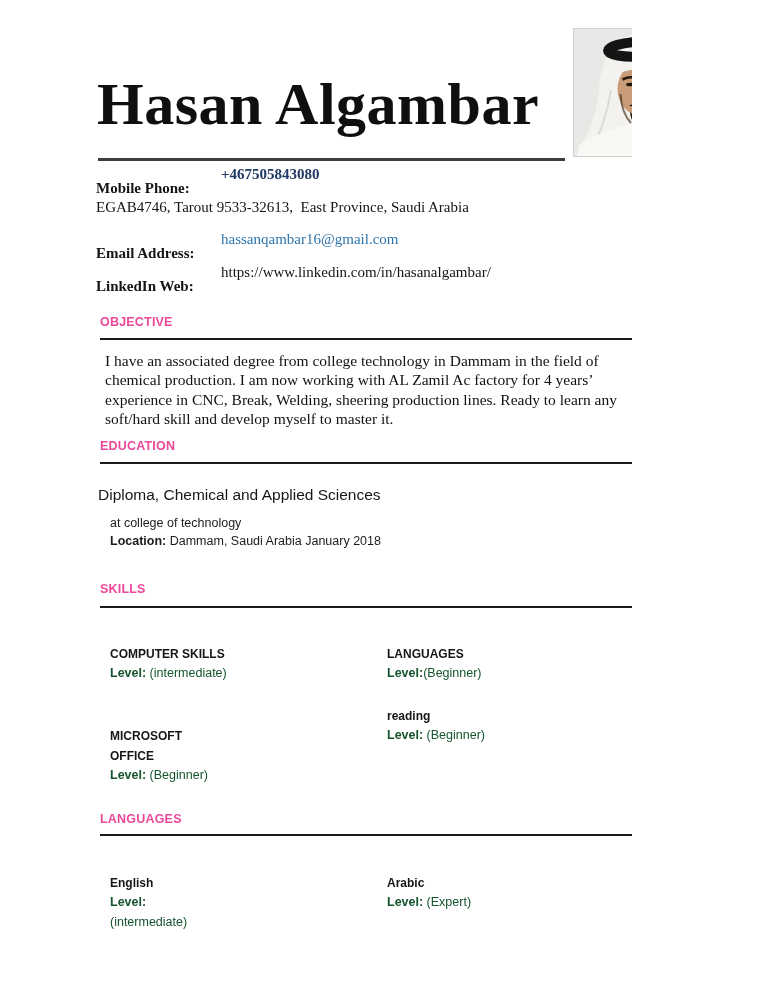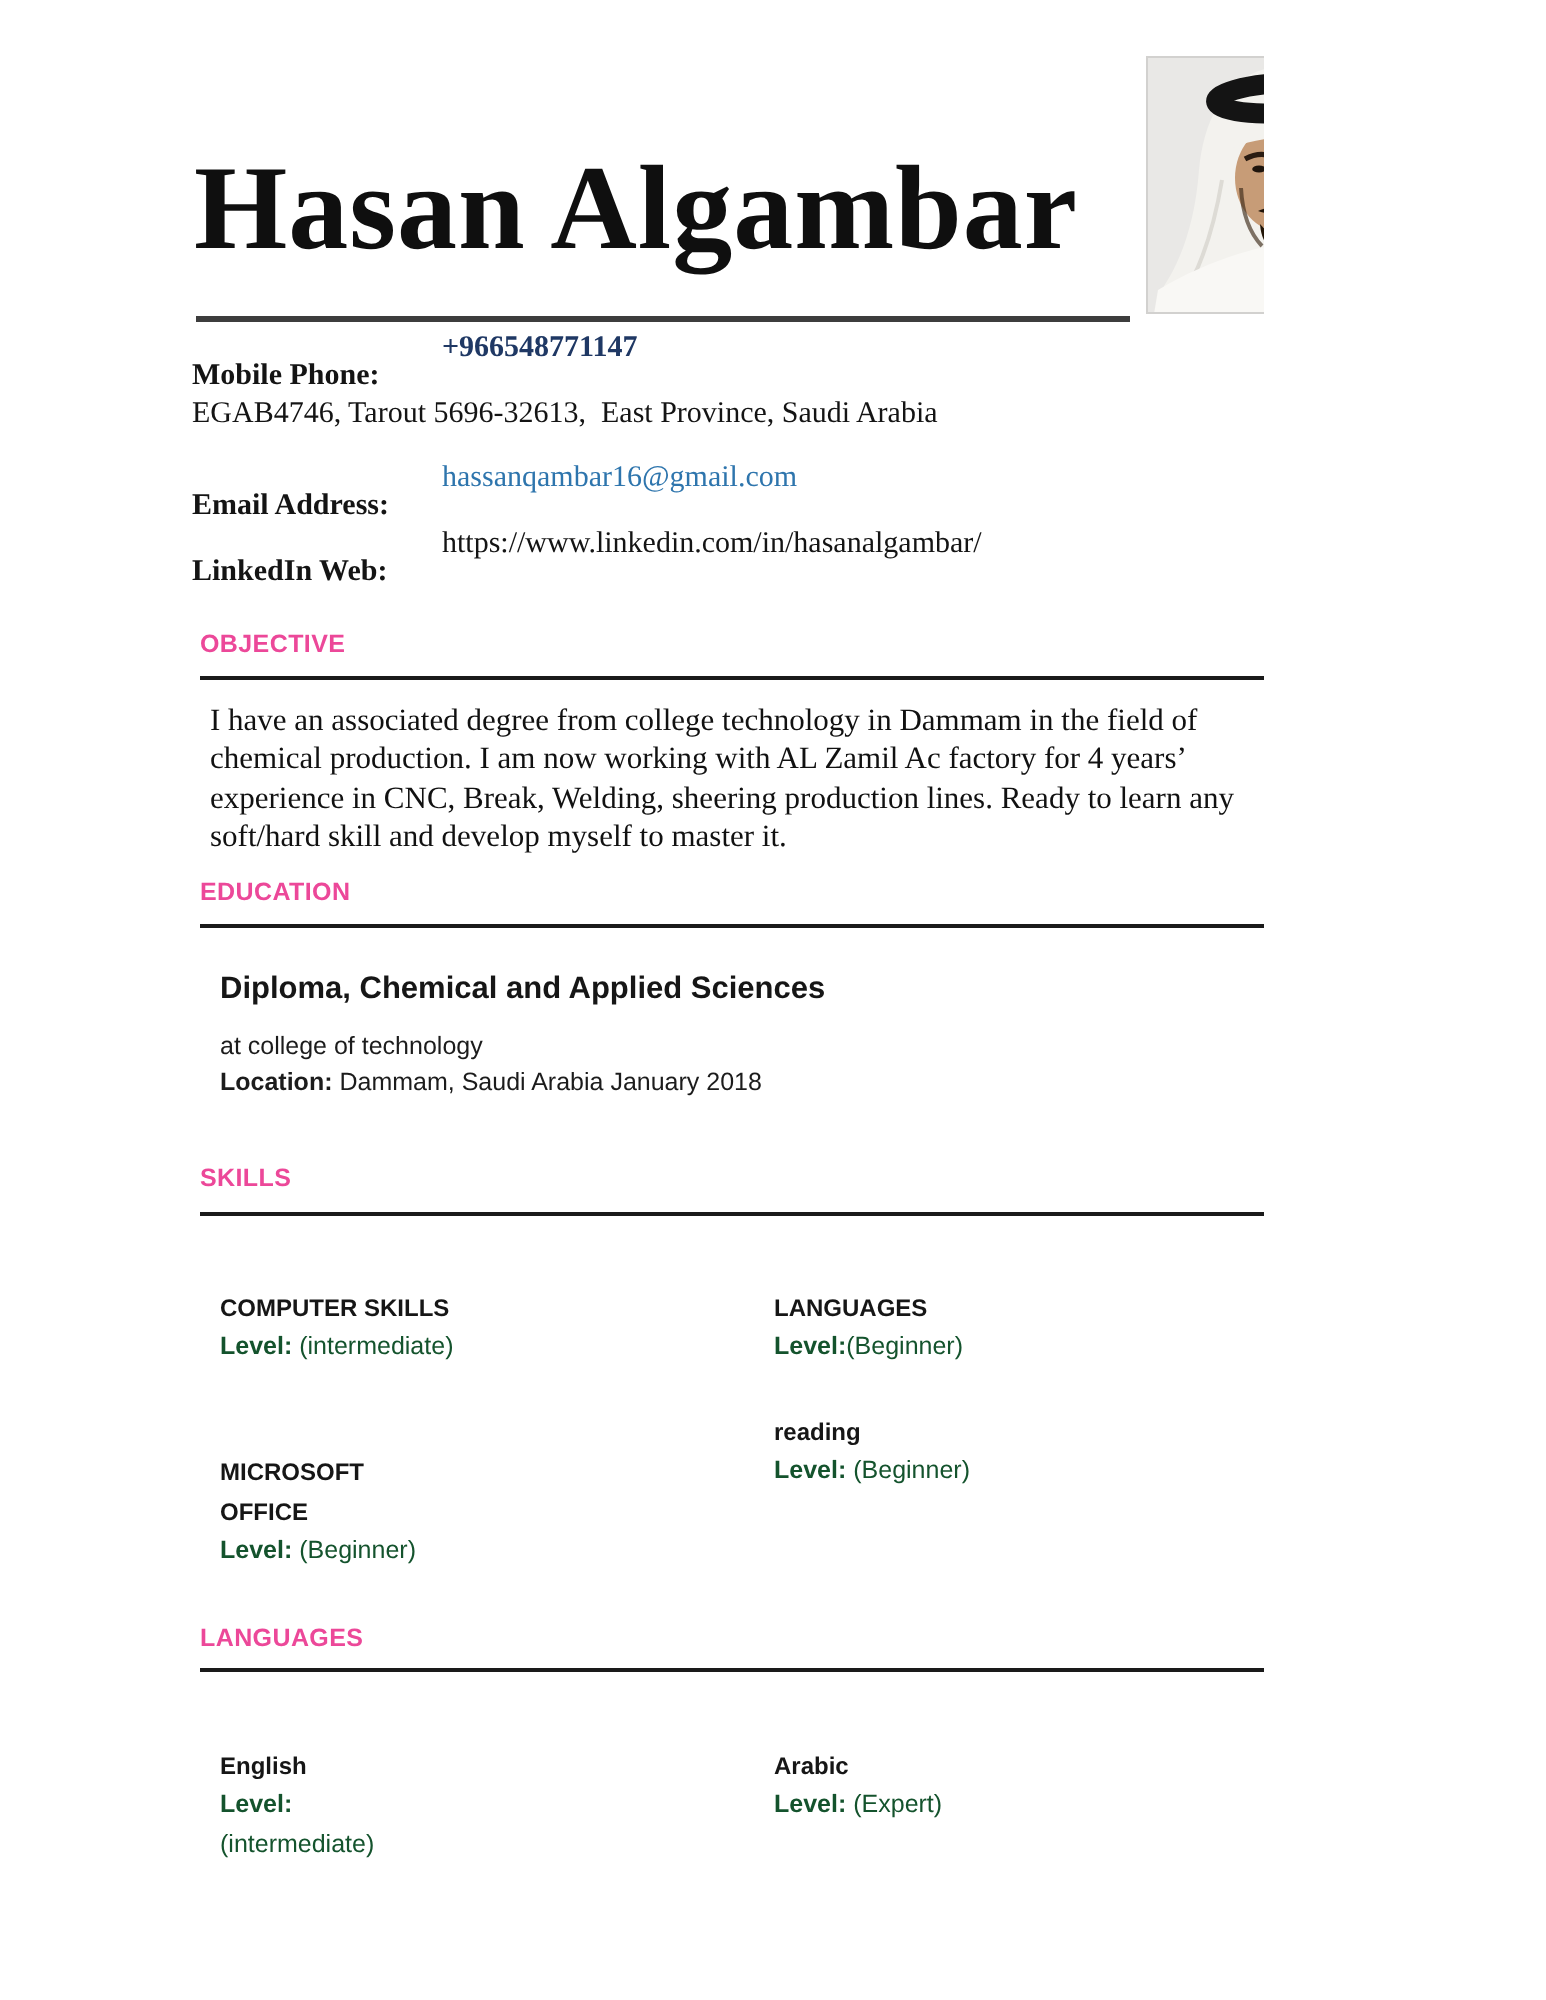--- a/index.html
+++ b/index.html
@@ -89,24 +89,24 @@
     font-size: 15.5px;
     line-height: 19.4px;
     color: #111111;
     white-space: pre-line;
     font-family: "Liberation Serif", serif;
   }
 
   
   .edu-degree {
     position: absolute;
-    left: 110px;
+    left: 98px;
     top: 486px;
     font-family: "Liberation Sans", sans-serif;
-    font-weight: bold;
+    font-weight: normal;
     font-size: 15.5px;
     color: #161616;
   }
   .edu-institution {
     position: absolute;
     left: 110px;
     top: 516px;
     font-family: "Liberation Sans", sans-serif;
     font-size: 12.5px;
     color: #1c1c1c;
@@ -192,24 +192,24 @@
       <path d="M68 96 L68 129" stroke="#e3e1dc" stroke-width="2"></path>
       <rect x="0.5" y="0.5" width="136" height="128" fill="none" stroke="#d2d1cf" stroke-width="1"></rect>
     </svg>
   </div>
 
   <div class="name-rule"></div>
 
   <div class="contact">
     <div class="contact-row">
       <span class="contact-label">Mobile Phone:</span>
-      <span class="contact-value phone">+966548771147</span>
-    </div>
-    <div class="contact-row">
-      <span class="contact-value">EGAB4746, Tarout 5696-32613,  East Province, Saudi Arabia</span>
+      <span class="contact-value phone">+467505843080</span>
+    </div>
+    <div class="contact-row">
+      <span class="contact-value">EGAB4746, Tarout 9533-32613,  East Province, Saudi Arabia</span>
     </div>
     <div class="contact-row">
       <span class="contact-label">Email Address:</span>
       <span class="contact-value email">hassanqambar16@gmail.com</span>
     </div>
     <div class="contact-row">
       <span class="contact-label">LinkedIn Web:</span>
       <span class="contact-value">https://www.linkedin.com/in/hasanalgambar/</span>
     </div>
   </div>

